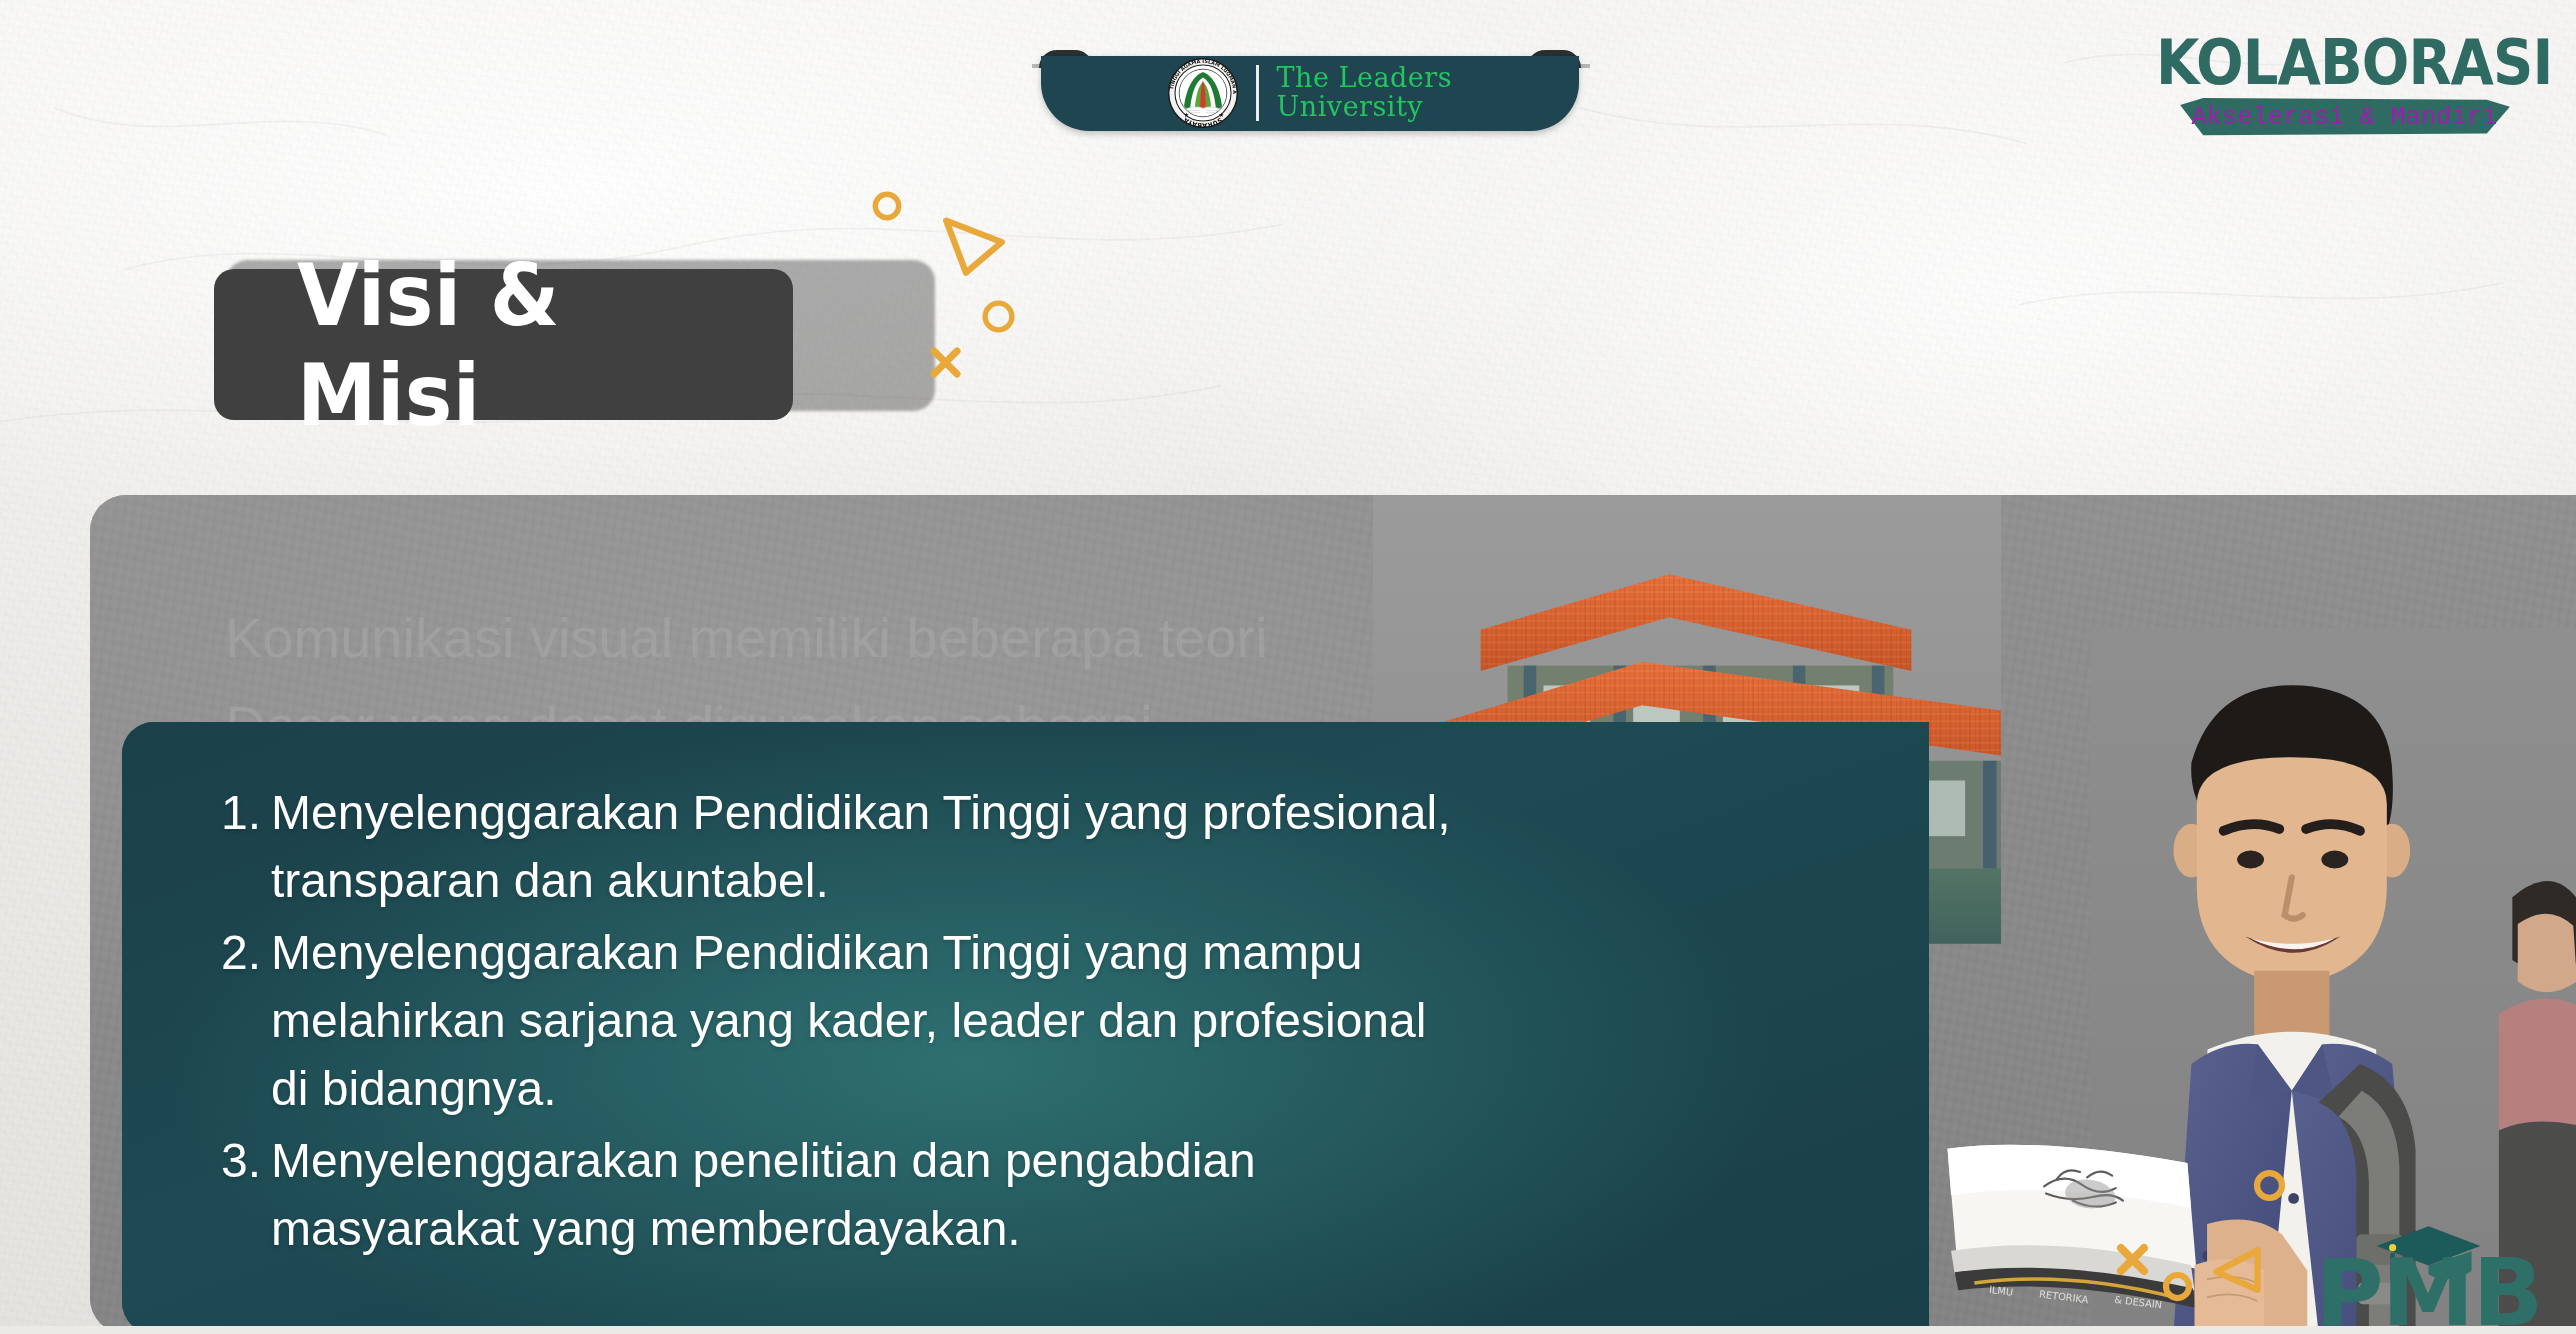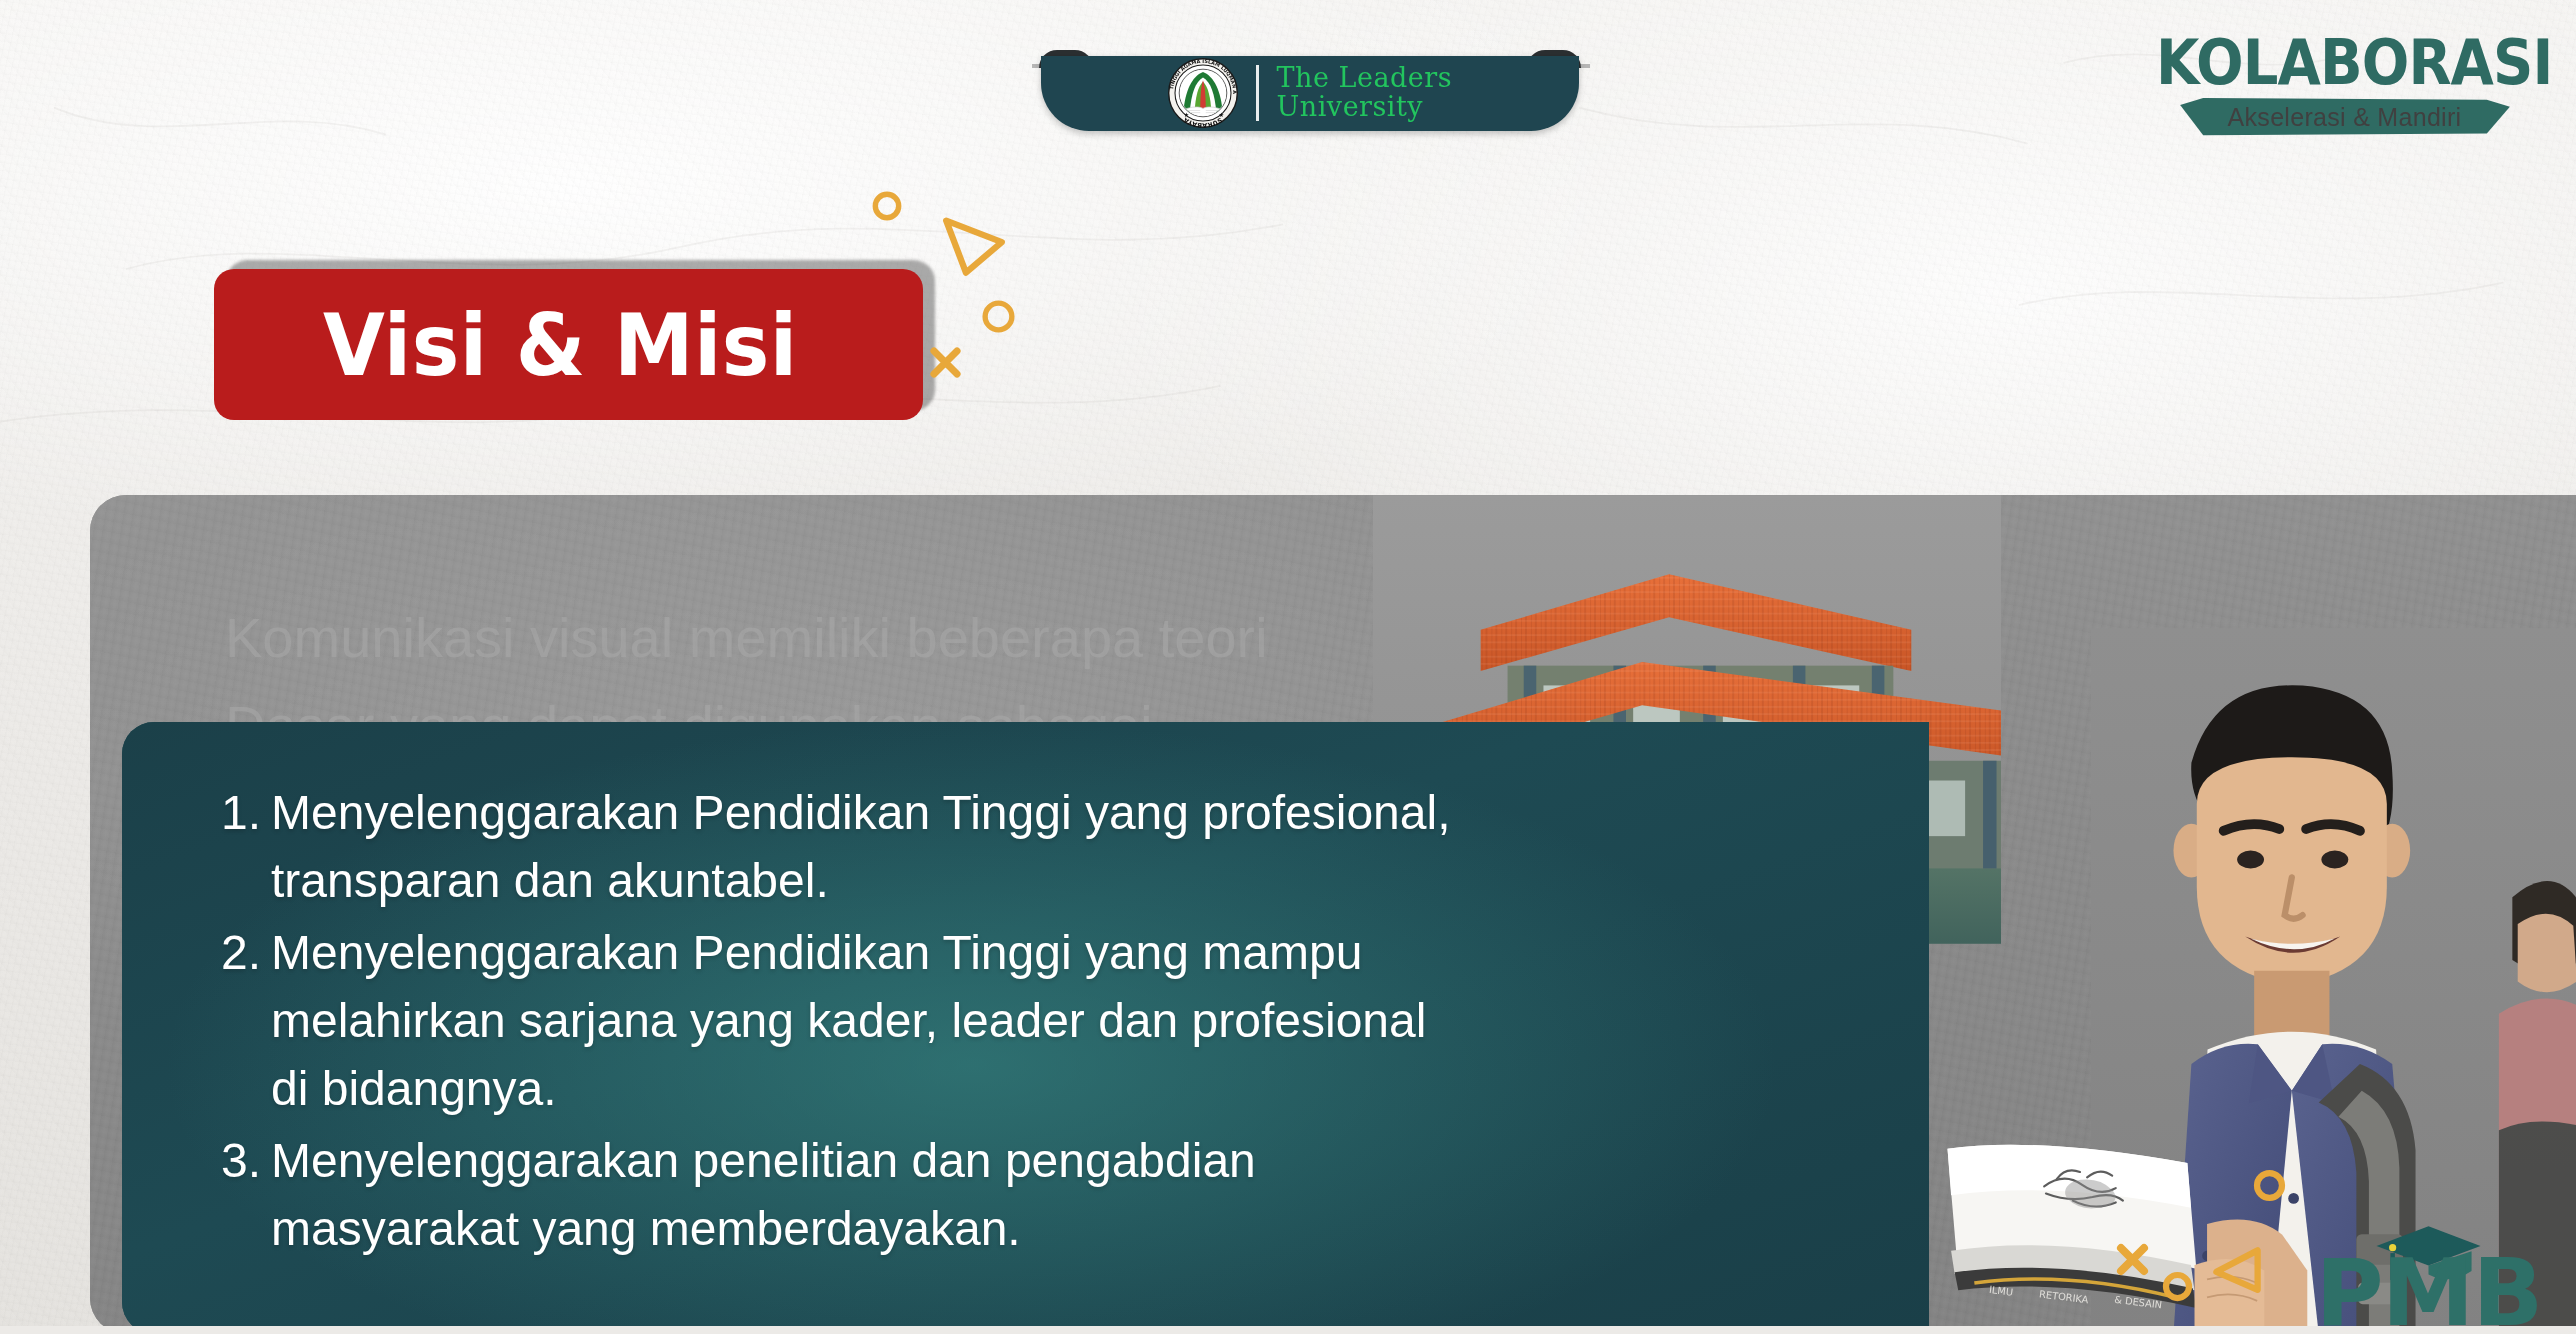--- a/index.html
+++ b/index.html
@@ -126,49 +126,49 @@
     margin: 5.4px auto 0;
     width: 334px;
     height: 39px;
   }
   .kolab-ribbon-label {
     position: absolute;
     inset: 0;
     display: flex;
     align-items: center;
     justify-content: center;
-    color: #404040;
-    font-family: Liberation Sans, sans-serif;
+    color: #a21caf;
+    font-family: Liberation Mono, monospace;
     font-size: 25px;
     letter-spacing: 0.3px;
     z-index: 2;
   }
 
   
   .title-shadow {
     position: absolute;
     left: 226px;
     top: 260px;
     width: 709px;
     height: 151px;
     background: rgba(60,60,60,.42);
     border-radius: 21.5px;
     filter: blur(1.8px);
   }
   .title-pill {
     position: absolute;
     left: 214px;
     top: 269px;
-    width: 709px;
+    width: 579px;
     height: 151px;
-    background: #b91c1c;
+    background: #404040;
     border-radius: 20px;
     display: flex;
     align-items: center;
-    padding-left: 109px;
+    padding-left: 83px;
     box-sizing: border-box;
   }
   .title-text {
     color: #ffffff;
     font-family: "DejaVu Sans", sans-serif;
     font-weight: bold;
     font-size: 86px;
     letter-spacing: 0.4px;
     transform: scaleX(.93);
     transform-origin: left center;

